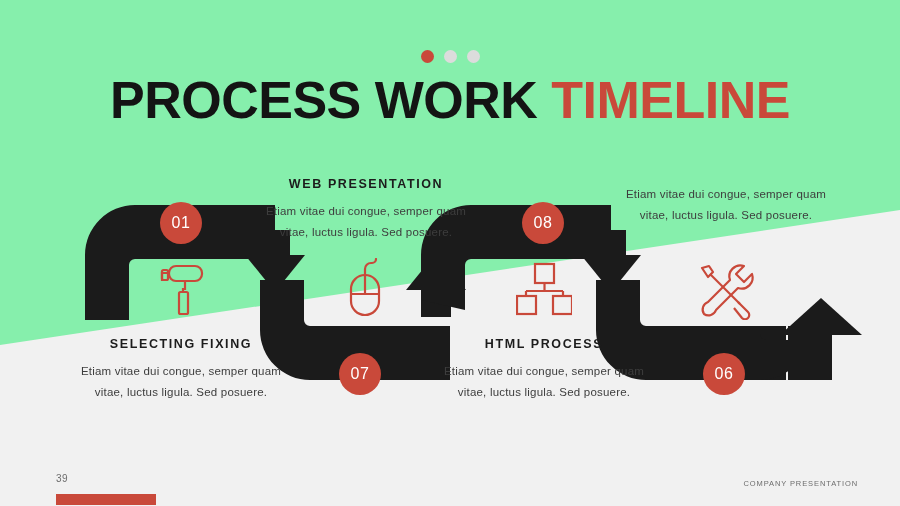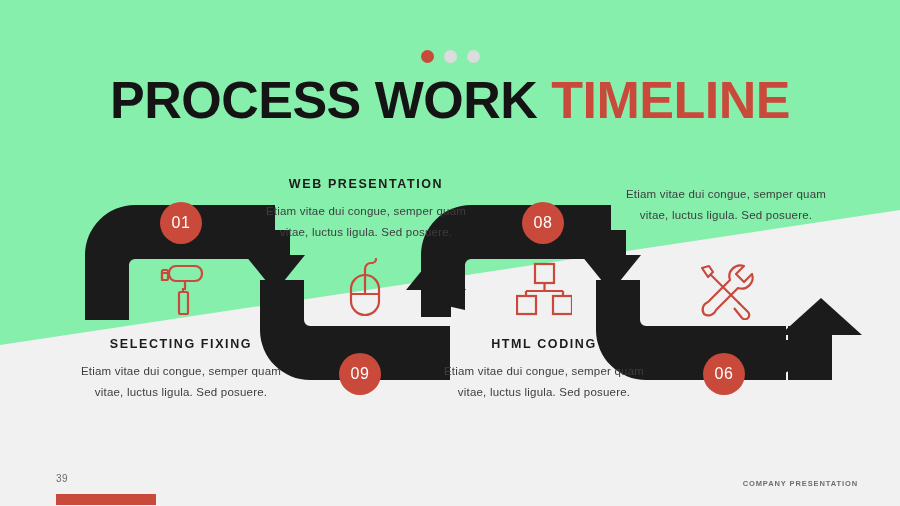--- a/index.html
+++ b/index.html
@@ -63,21 +63,21 @@
   .page-num{
     position:absolute;left:56px;top:473px;font-size:10px;color:#6d6d6d;
     letter-spacing:0.5px;z-index:6;
   }
   .red-bar{
     position:absolute;left:56px;top:494px;width:100px;height:11px;
     background:#c9493a;z-index:6;
   }
   .company{
     position:absolute;right:42px;top:479px;font-size:7.5px;
-    letter-spacing:0.9px;color:#6d6d6d;z-index:6;font-weight:bold;
+    letter-spacing:0.9px;color:#6d6d6d;z-index:6;
   }
 </style>
 </head>
 <body>
 
 <div class="slide">
 
   <svg class="bg-band" viewBox="0 0 900 506">
     <polygon points="0,345 900,210 900,506 0,506" fill="#f1f1f1"></polygon>
   </svg>
@@ -158,41 +158,41 @@
       <path d="M6,6 L13,4 L17,10 L12,15 Z"></path>
       <path d="M14,12 L44,42"></path>
       <path d="M42,40 L52,50 A4,4 0 0 1 46,56 L38,46"></path>
     </svg>
   </div>
 
   <div class="badge" style="left:160px;top:202px;">
     <span>01</span>
   </div>
   <div class="badge" style="left:339px;top:353px;">
-    <span>09</span>
+    <span>07</span>
   </div>
   <div class="badge" style="left:522px;top:202px;">
     <span>08</span>
   </div>
   <div class="badge" style="left:703px;top:353px;">
     <span>06</span>
   </div>
 
   <div class="block" style="left:65px;top:337px;">
     <h3>SELECTING  FIXING</h3>
     <p>Etiam vitae dui congue, semper quam vitae, luctus ligula. Sed posuere.</p>
   </div>
 
   <div class="block" style="left:250px;top:177px;">
     <h3>WEB PRESENTATION</h3>
     <p>Etiam vitae dui congue, semper quam vitae, luctus ligula. Sed posuere.</p>
   </div>
 
   <div class="block" style="left:428px;top:337px;">
-    <h3>HTML CODING</h3>
+    <h3>HTML PROCESS</h3>
     <p>Etiam vitae dui congue, semper quam vitae, luctus ligula. Sed posuere.</p>
   </div>
 
   <div class="block" style="left:610px;top:177px;">
     <p>Etiam vitae dui congue, semper quam vitae, luctus ligula. Sed posuere.</p>
   </div>
 
   <div class="page-num">39</div>
   <div class="red-bar"></div>
   <div class="company">COMPANY PRESENTATION</div>

